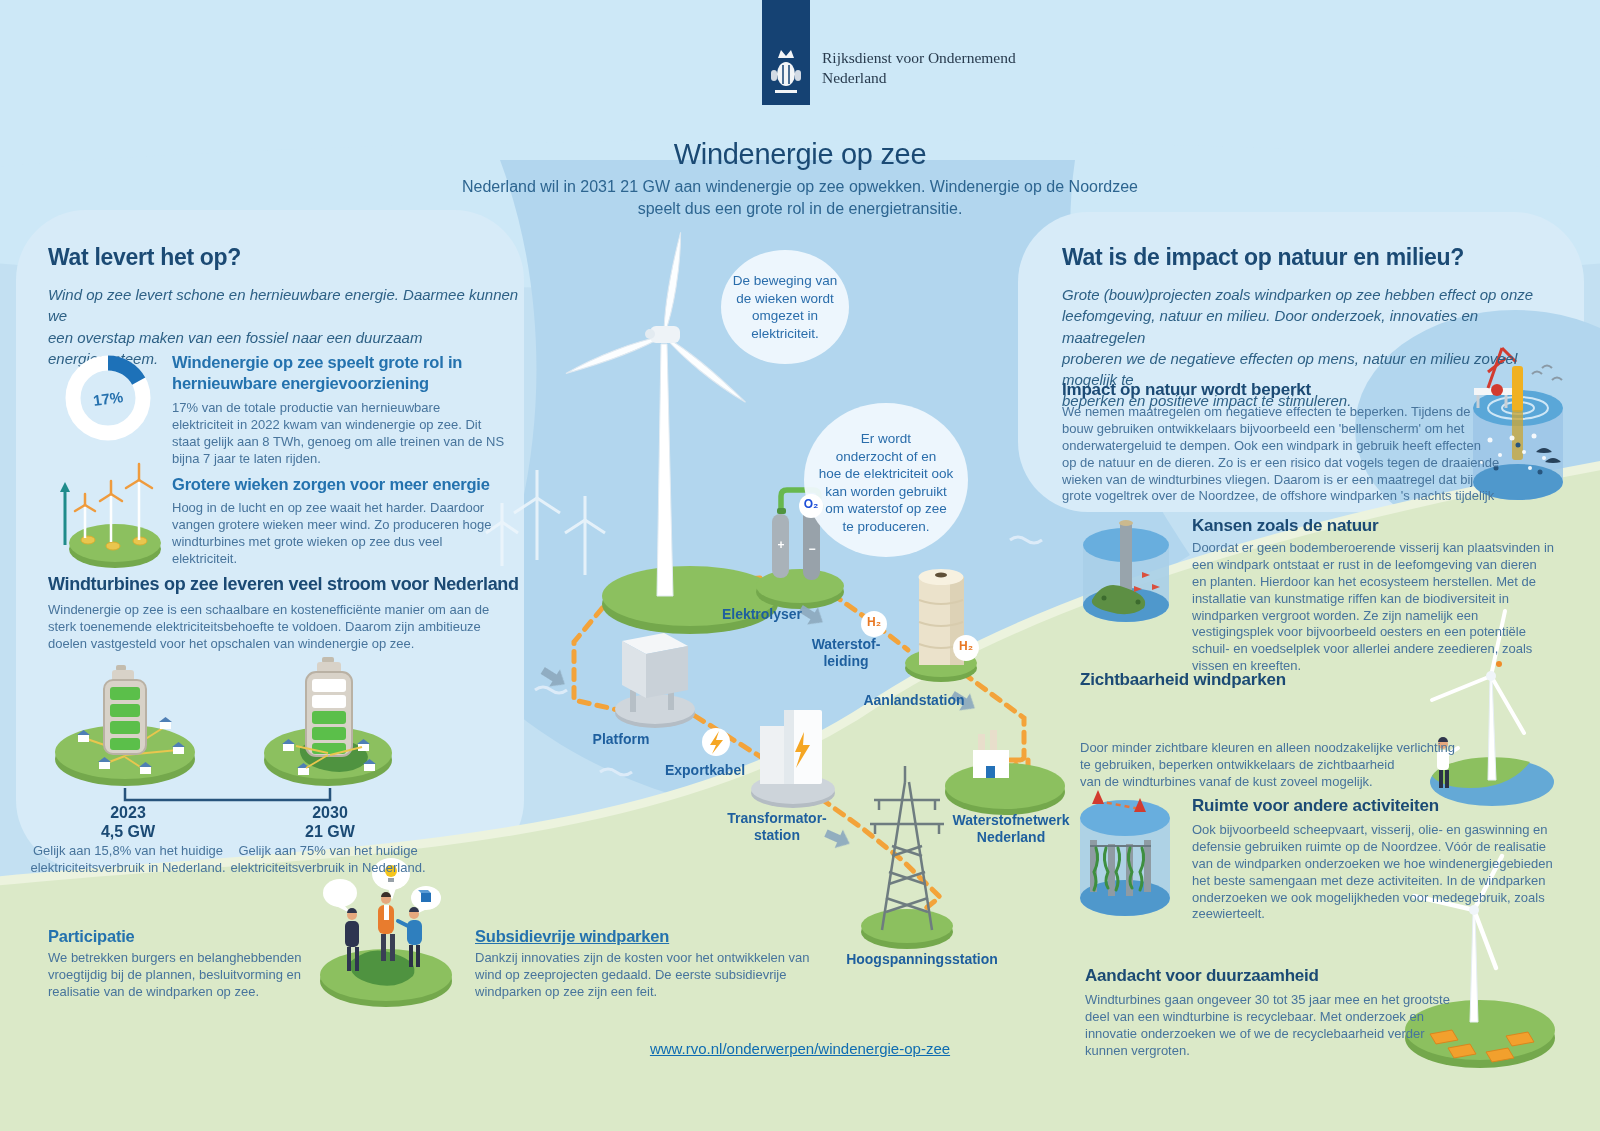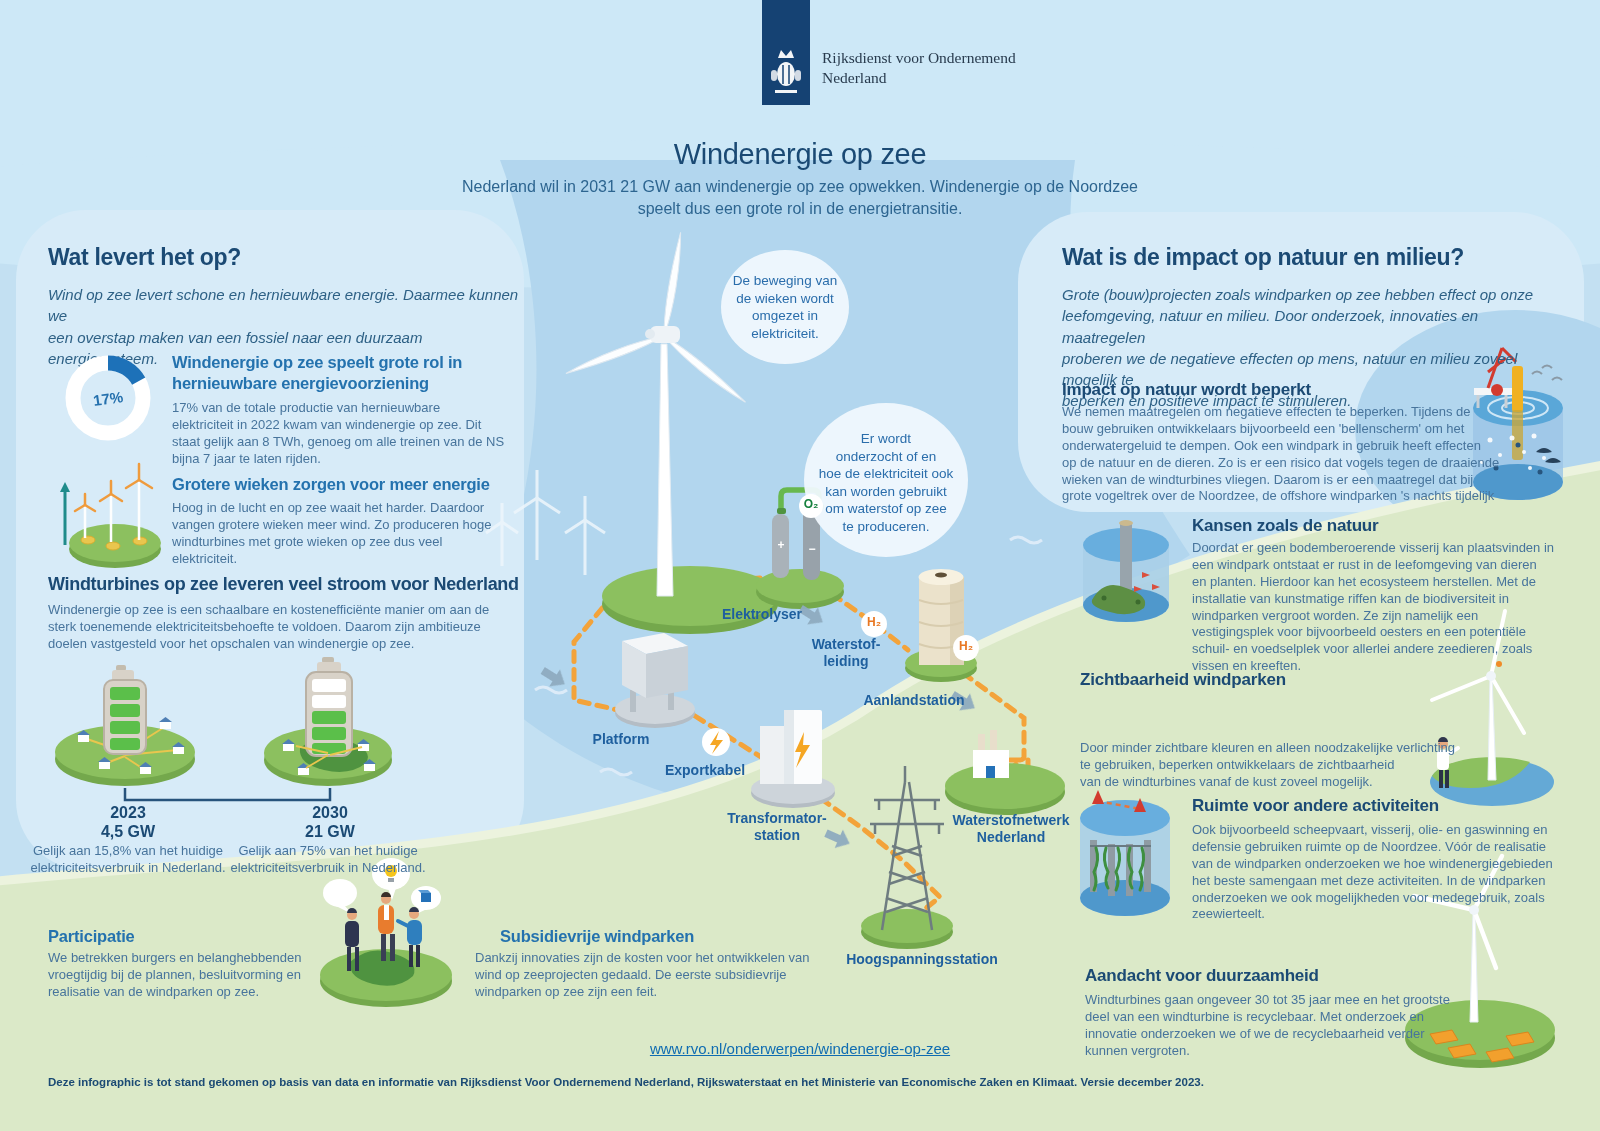--- a/index.html
+++ b/index.html
@@ -479,37 +479,37 @@
   <div class="abs yr" style="left:265px;top:804px;width:130px;">2030</div>
   <div class="abs gw" style="left:265px;top:823px;width:130px;">21 GW</div>
   <div class="abs note pre" style="left:228px;top:843px;width:200px;">Gelijk aan 75% van het huidige
 elektriciteitsverbruik in Nederland.</div>
 
   <div class="abs h3blue" style="left:48px;top:926px;">Participatie</div>
   <div class="abs body pre" style="left:48px;top:950px;width:300px;">We betrekken burgers en belanghebbenden
 vroegtijdig bij de plannen, besluitvorming en
 realisatie van de windparken op zee.</div>
 
-  <div class="abs h3blue" style="left:500px;top:926px;">Subsidievrije windparken</div>
+  <div class="abs h3blue" style="left:475px;top:926px;text-decoration:underline;">Subsidievrije windparken</div>
   <div class="abs body pre" style="left:475px;top:950px;width:360px;">Dankzij innovaties zijn de kosten voor het ontwikkelen van
 wind op zeeprojecten gedaald. De eerste subsidievrije
 windparken op zee zijn een feit.</div>
 
   <div class="abs bubble pre" style="left:721px;top:272px;width:128px;">De beweging van
 de wieken wordt
 omgezet in
 elektriciteit.</div>
   <div class="abs bubble pre" style="left:804px;top:430px;width:164px;">Er wordt
 onderzocht of en
 hoe de elektriciteit ook
 kan worden gebruikt
 om waterstof op zee
 te produceren.</div>
 
-  <div class="abs" style="left:797px;top:497px;width:28px;text-align:center;font-size:12px;font-weight:bold;color:#15803d;">O₂</div>
+  <div class="abs" style="left:797px;top:497px;width:28px;text-align:center;font-size:12px;font-weight:bold;color:#1d4ed8;">O₂</div>
   <div class="abs" style="left:860px;top:615px;width:28px;text-align:center;font-size:12px;font-weight:bold;color:#e87722;">H₂</div>
   <div class="abs" style="left:952px;top:639px;width:28px;text-align:center;font-size:12px;font-weight:bold;color:#e87722;">H₂</div>
   <div class="abs" style="left:774px;top:538px;width:14px;text-align:center;font-size:12px;font-weight:bold;color:#ffffff;">+</div>
   <div class="abs" style="left:805px;top:542px;width:14px;text-align:center;font-size:12px;font-weight:bold;color:#ffffff;">−</div>
 
   <div class="abs lbl" style="left:692px;top:606px;width:140px;">Elektrolyser</div>
   <div class="abs lbl pre" style="left:786px;top:636px;width:120px;">Waterstof-
 leiding</div>
   <div class="abs lbl" style="left:844px;top:692px;width:140px;">Aanlandstation</div>
   <div class="abs lbl" style="left:561px;top:731px;width:120px;">Platform</div>
@@ -557,15 +557,14 @@
 onderzoeken we ook mogelijkheden voor medegebruik, zoals
 zeewierteelt.</div>
 
   <div class="abs h3navy" style="left:1085px;top:966px;">Aandacht voor duurzaamheid</div>
   <div class="abs body pre" style="left:1085px;top:992px;width:400px;">Windturbines gaan ongeveer 30 tot 35 jaar mee en het grootste
 deel van een windturbine is recyclebaar. Met onderzoek en
 innovatie onderzoeken we of we de recyclebaarheid verder
 kunnen vergroten.</div>
 
   <a class="abs link" href="#" style="left:600px;top:1040px;width:400px;">www.rvo.nl/onderwerpen/windenergie-op-zee</a>
-  <div class="abs credit" style="left:48px;top:1076px;width:1400px;">Deze infographic is tot stand gekomen op basis van data en informatie van Rijksdienst Voor Ondernemend Nederland, Rijkswaterstaat en het Ministerie van Economische Zaken en Klimaat. Versie december 2023.</div>
 
 </div>
 
 </body></html>

